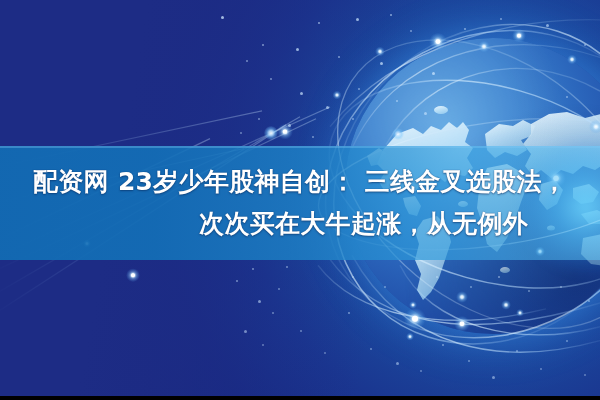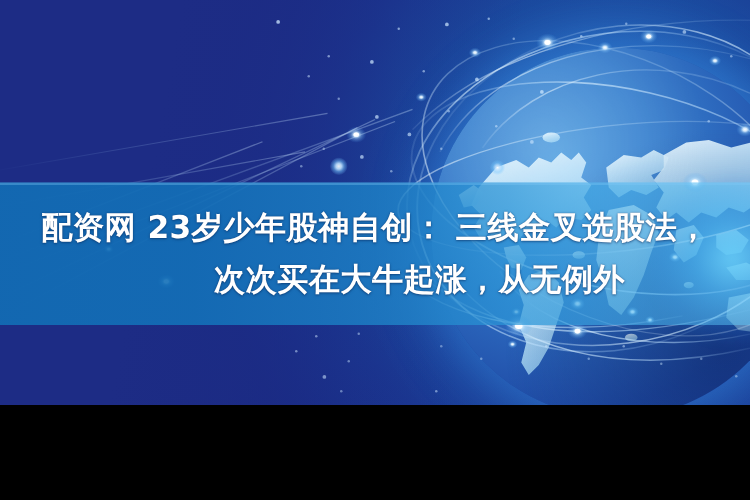--- a/index.html
+++ b/index.html
@@ -3,21 +3,21 @@
 <meta charset="utf-8">
 <style>
   html, body {
     margin: 0;
     padding: 0;
     background: #000;
   }
   #banner {
     position: relative;
     width: 600px;
-    height: 324px;
+    height: 396px;
     overflow: hidden;
     font-family: "DejaVu Sans", "Liberation Sans", sans-serif;
     background: #c2410c;
     user-select: none;
   }
 
   
   .bg-base {
     position: absolute;
     inset: 0;
@@ -137,21 +137,21 @@
   .hl-line {
     color: #ffffff;
     font-size: 25px;
     font-weight: bold;
     line-height: 42px;
     letter-spacing: 0.3px;
     white-space: nowrap;
     text-shadow: 0 1px 2px rgba(10,40,90,0.55), 0 0 1px rgba(10,40,90,0.6);
   }
   .hl-line.l1 { padding-left: 33px; text-align: left; }
-  .hl-line.l2 { padding-right: 100px; text-align: right; }
+  .hl-line.l2 { padding-right: 72px; text-align: right; }
 </style>
 </head>
 <body>
 
 <div id="banner">
 
   <div class="bg-base"></div>
   <div class="bg-tint-left"></div>
 
   <div class="globe-wrap">

